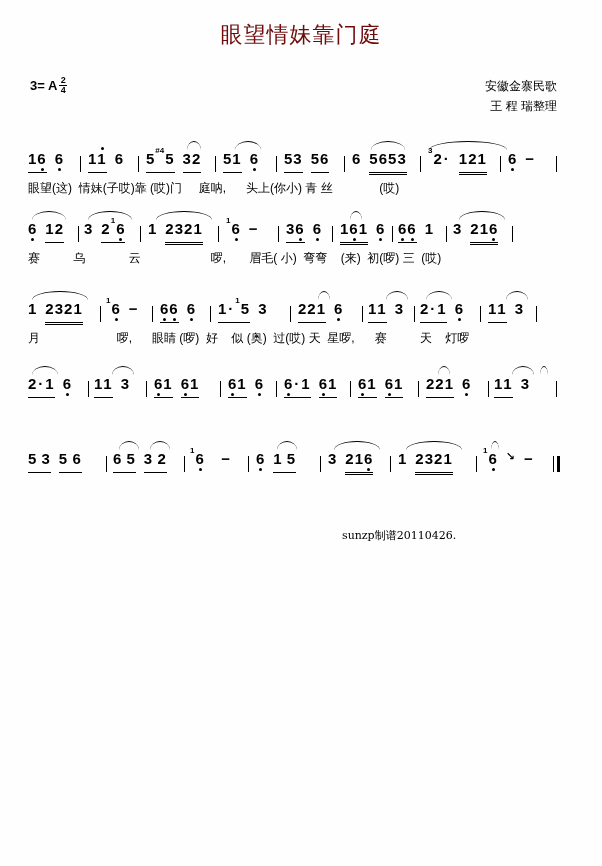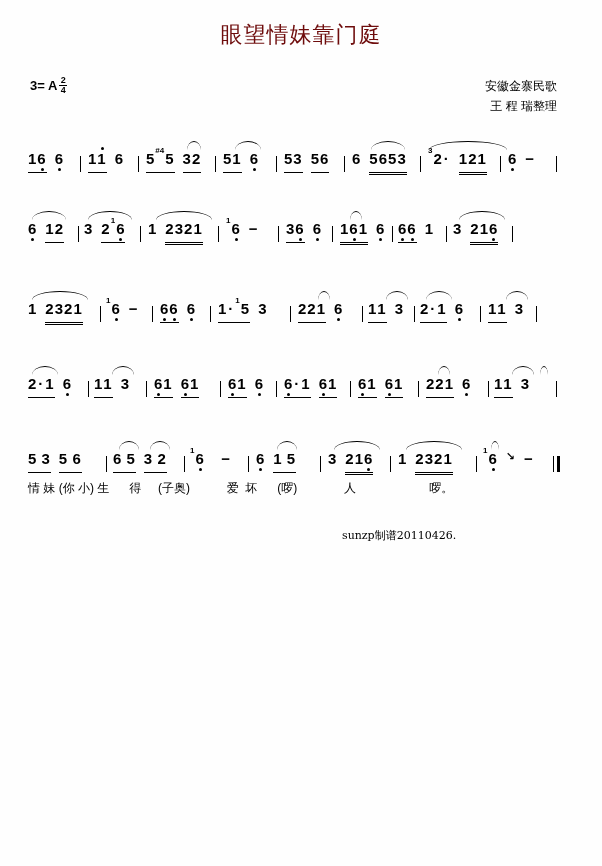--- a/index.html
+++ b/index.html
@@ -131,20 +131,21 @@
     <div class="measure" style="left:480px">
       <span class="grp">
           <span class="n dl">6</span>
         </span>
       <span class="grp">
           <span class="n">−</span>
         </span>
     </div>
     <div class="barline" style="left:528px"></div>
   </div>
+  <div class="lyric" style="left: 0px; white-space: pre;">眼望(这)  情妹(子哎)靠 (哎)门     庭呐,      头上(你小) 青 丝              (哎)</div>
 </div>
 
 <div class="system" style="top:210px">
   <div class="notes">
     <div class="measure" style="left:0">
       <span class="slur" style="left:4px;width:34px"></span>
       <span class="grp">
           <span class="n dl">6</span>
         </span>
       <span class="grp u1">
@@ -226,20 +227,21 @@
           <span class="n">3</span>
         </span>
       <span class="grp u2 u1">
           <span class="n">2</span>
           <span class="n">1</span>
           <span class="n dl">6</span>
         </span>
     </div>
     <div class="barline" style="left:484px"></div>
   </div>
+  <div class="lyric" style="left: 0px; white-space: pre;">赛          乌             云                     啰,       眉毛( 小)  弯弯    (来)  初(啰) 三  (哎)</div>
 </div>
 
 <div class="system" style="top:290px">
   <div class="notes">
     <div class="measure" style="left:0">
       <span class="slur" style="left:4px;width:56px"></span>
       <span class="grp">
           <span class="n">1</span>
         </span>
       <span class="grp u2 u1">
@@ -322,20 +324,21 @@
       <span class="grp u1">
           <span class="n">1</span>
           <span class="n">1</span>
         </span>
       <span class="grp">
           <span class="n">3</span>
         </span>
     </div>
     <div class="barline" style="left:508px"></div>
   </div>
+  <div class="lyric" style="left: 0px; white-space: pre;">月                       啰,      眼睛 (啰)  好    似 (奥)  过(哎) 天  星啰,      赛          天    灯啰</div>
 </div>
 
 <div class="system" style="top:365px">
   <div class="notes">
     <div class="measure" style="left:0">
       <span class="slur" style="left:4px;width:26px"></span>
       <span class="grp u1">
           <span class="n">2</span>
           <span class="n">·</span>
           <span class="n">1</span>
@@ -488,16 +491,15 @@
       <span class="grp">
           <span class="n" style="font-size:11px">↘</span>
         </span>
       <span class="grp">
           <span class="n">−</span>
         </span>
     </div>
     <div class="barline" style="left:525px"></div>
     <div class="barline final" style="left:529px"></div>
   </div>
-  <div class="lyric" style="left: 0px; white-space: pre;">情 妹 (你 小) 生      得     (子奥)           爱  坏      (啰)              人                      啰。</div>
 </div>
 
 <div class="footer">sunzp制谱20110426.</div>
 
 </body></html>

